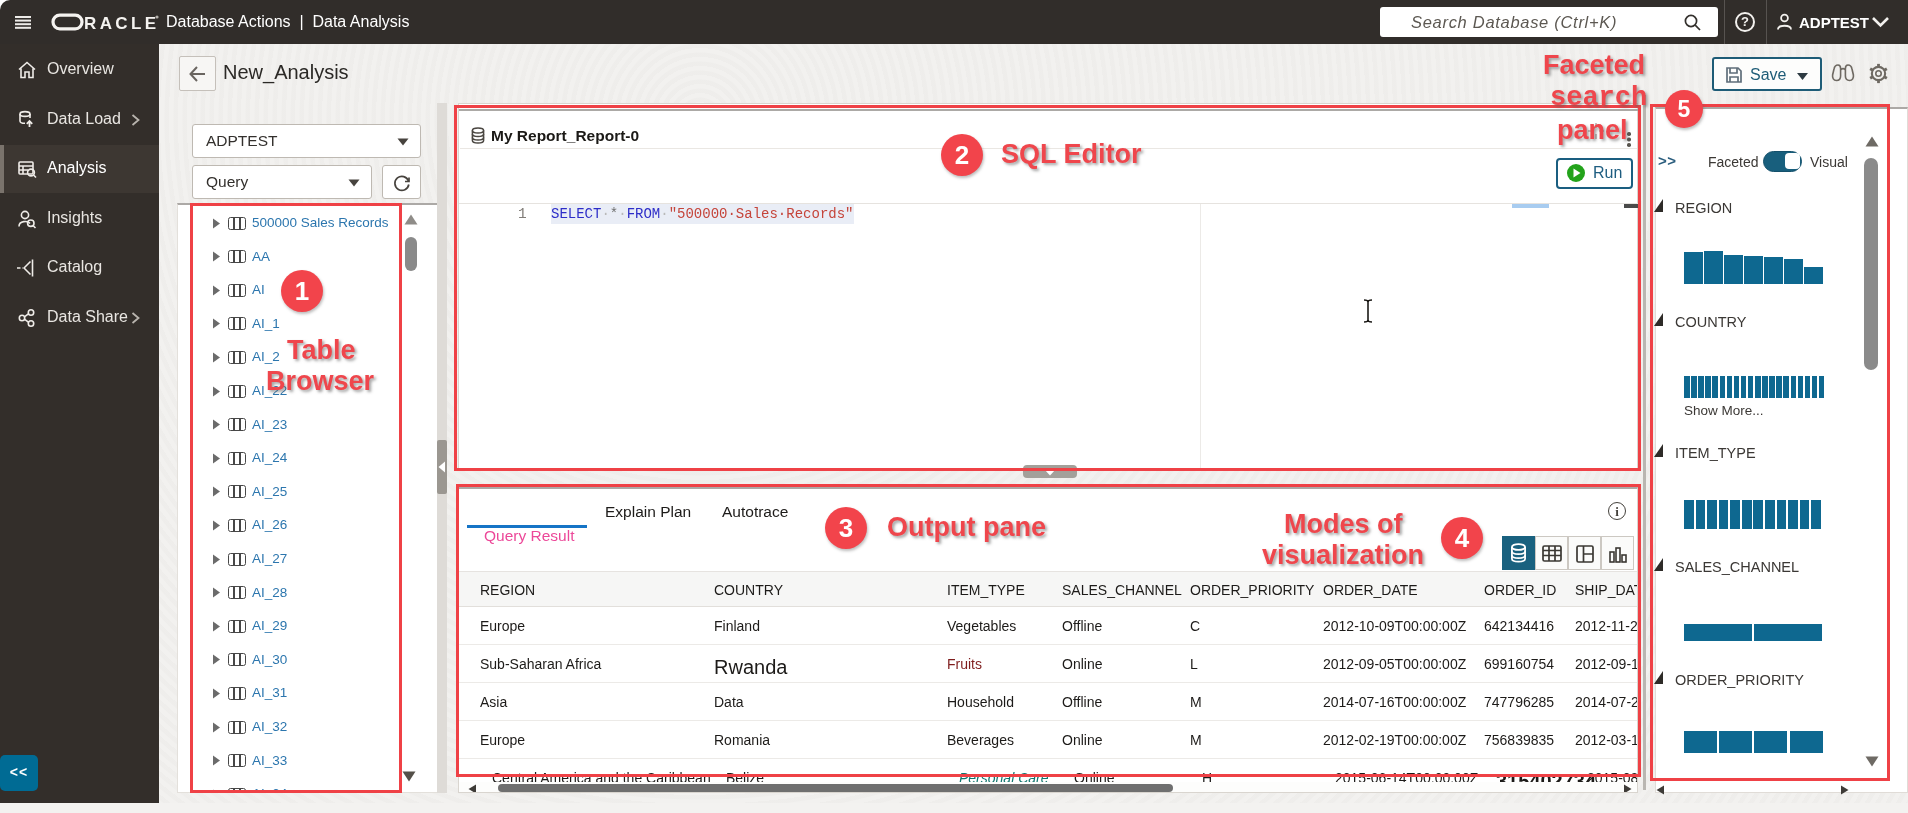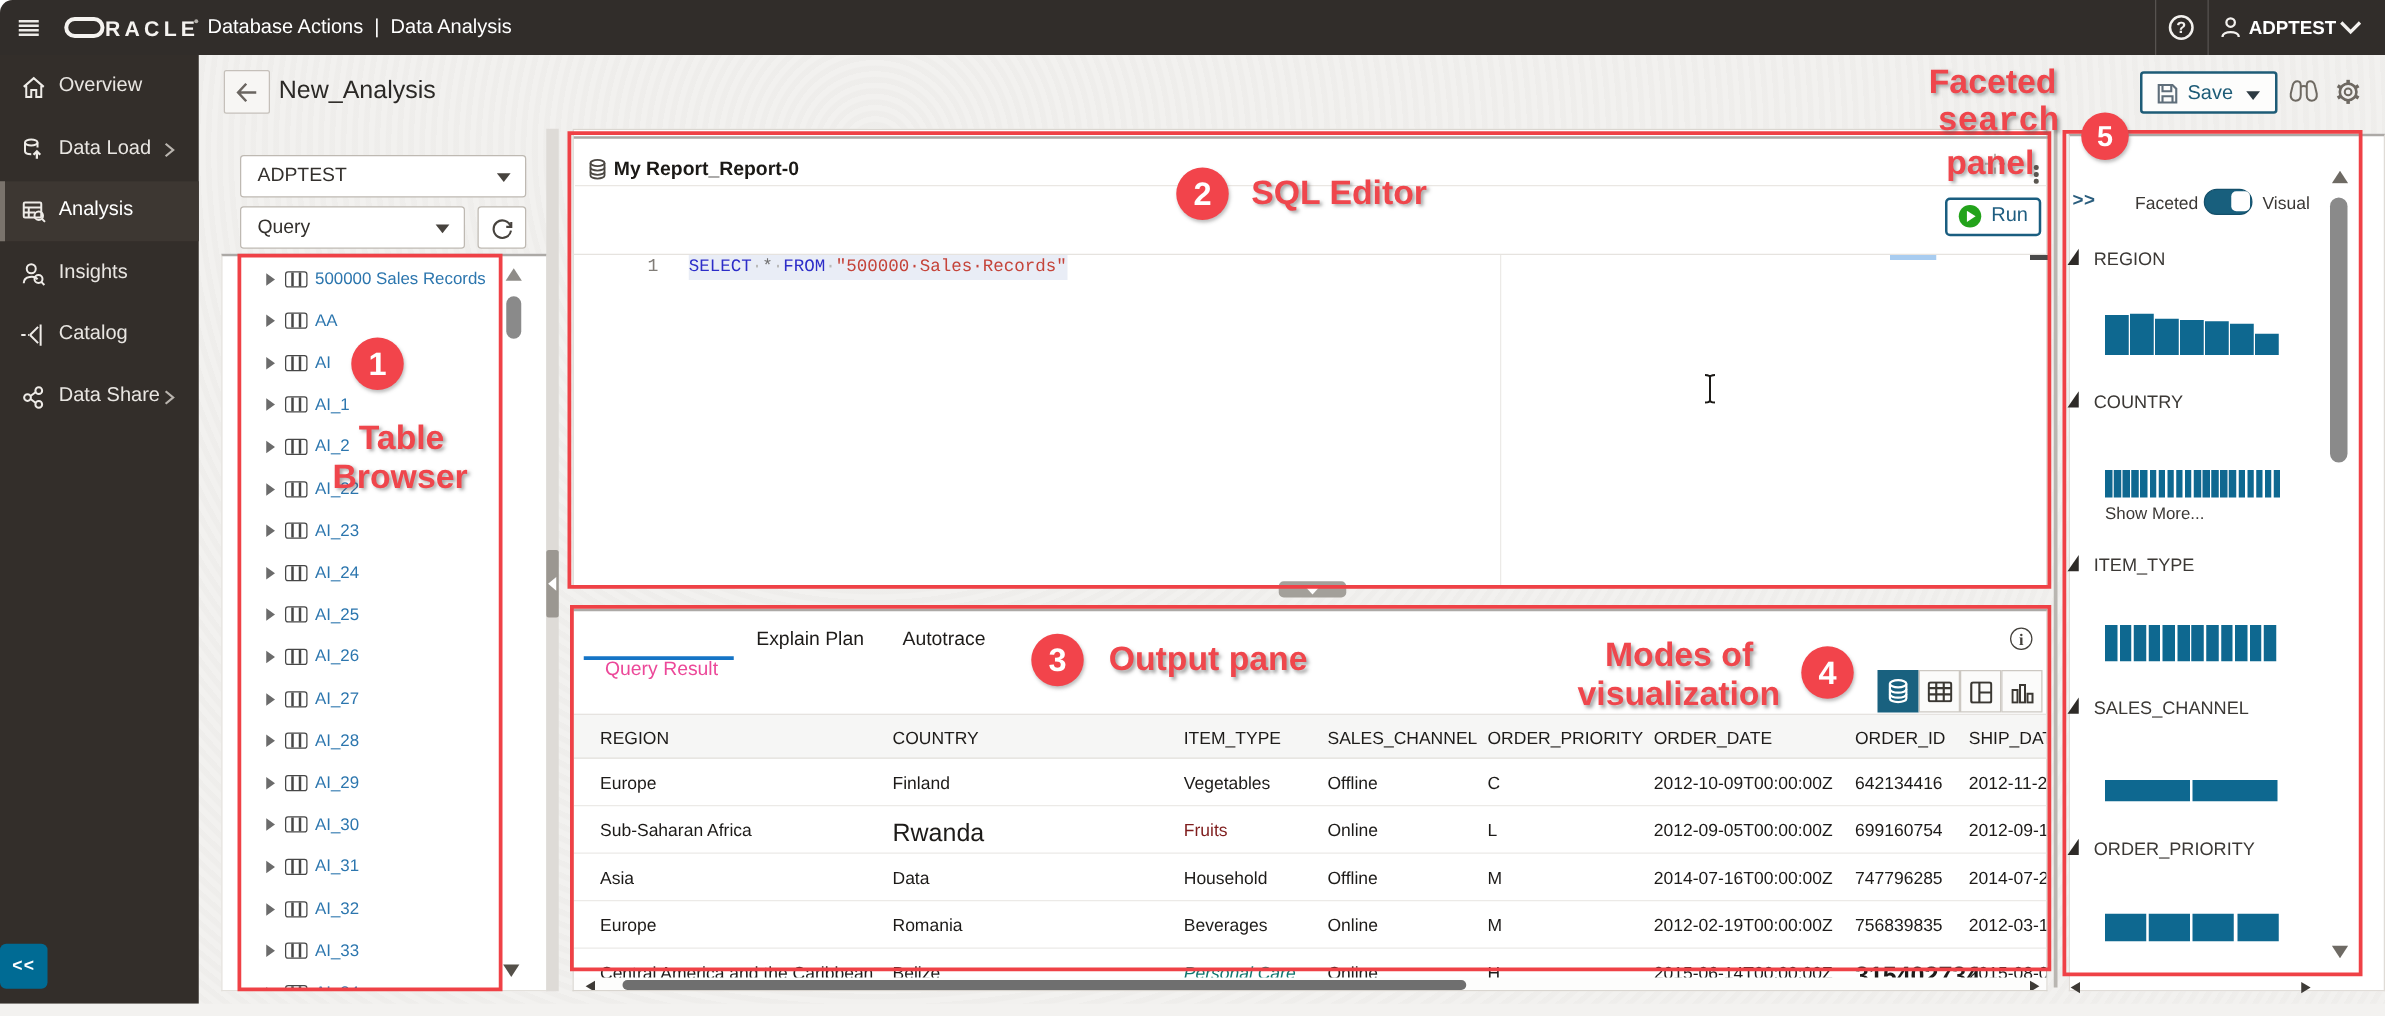--- a/index.html
+++ b/index.html
@@ -19,20 +19,27 @@
   <svg class="abs" style="left:51px;top:13px;" width="110" height="18" viewBox="0 0 110 18">
     <g fill="none" stroke="#F5F3F0" stroke-width="3.2">
       <rect x="2" y="2.2" width="29" height="13.6" rx="6.8"></rect>
     </g>
     <g fill="#F5F3F0" font-family="Liberation Sans" font-weight="bold" font-size="17">
       <text x="33" y="16" textLength="72">RACLE</text>
     </g>
     <circle cx="106" cy="4" r="1.6" fill="#B5B1AC"></circle>
   </svg>
   <div class="abs" style="left:166px;top:13px;font-size:16px;color:#FFFFFF;">Database Actions&nbsp; |&nbsp; Data Analysis</div>
+  <div class="abs" style="left:1380px;top:7px;width:338px;height:30px;background:#fff;border-radius:3px;">
+    <div class="abs" style="left:31px;top:6px;font-style:italic;font-size:16.5px;letter-spacing:0.7px;color:#5C5852;">Search Database (Ctrl+K)</div>
+    <svg class="abs" style="left:303px;top:6px;" width="19" height="19" viewBox="0 0 19 19">
+        <circle cx="8" cy="8" r="5.6" fill="none" stroke="#33302C" stroke-width="1.7"></circle>
+        <line x1="12.2" y1="12.2" x2="17" y2="17" stroke="#33302C" stroke-width="1.7"></line>
+      </svg>
+  </div>
   <div class="abs" style="left:1724px;top:0;width:1px;height:44px;background:#575350;"></div>
   <div class="abs" style="left:1735px;top:12px;width:20px;height:20px;border:2px solid #F3F1EE;border-radius:50%;color:#F3F1EE;font-size:13px;font-weight:bold;text-align:center;line-height:16px;">?</div>
   <div class="abs" style="left:1766px;top:0;width:1px;height:44px;background:#575350;"></div>
   <svg class="abs" style="left:1776px;top:13px;" width="17" height="18" viewBox="0 0 17 18">
       <circle cx="8.5" cy="5" r="3.4" fill="none" stroke="#F3F1EE" stroke-width="1.8"></circle>
       <path d="M2 16.5 C2 11.5 15 11.5 15 16.5" fill="none" stroke="#F3F1EE" stroke-width="1.8"></path>
     </svg>
   <div class="abs" style="left:1799px;top:14px;font-size:15px;font-weight:bold;color:#FFFFFF;">ADPTEST</div>
   <svg class="abs" style="left:1871px;top:16px;" width="19" height="12" viewBox="0 0 19 12">
       <polyline points="2,2 9.5,9.5 17,2" fill="none" stroke="#F3F1EE" stroke-width="2.6"></polyline>
@@ -429,21 +436,21 @@
 <div style="position:absolute;left:0;top:232px;width:1180px;height:38px;border-bottom:1px solid #ECEAE7;">
 <div style="position:absolute;left:21px;top:11px;font-size:14px;color:#1D1B19;white-space:nowrap;">Europe</div>
 <div style="position:absolute;left:255px;top:11px;font-size:14px;color:#1D1B19;white-space:nowrap;">Romania</div>
 <div style="position:absolute;left:488px;top:11px;font-size:14px;color:#1D1B19;white-space:nowrap;">Beverages</div>
 <div style="position:absolute;left:603px;top:11px;font-size:14px;color:#1D1B19;white-space:nowrap;">Online</div>
 <div style="position:absolute;left:731px;top:11px;font-size:14px;color:#1D1B19;white-space:nowrap;">M</div>
 <div style="position:absolute;left:864px;top:11px;font-size:14px;color:#1D1B19;white-space:nowrap;">2012-02-19T00:00:00Z</div>
 <div style="position:absolute;left:1025px;top:11px;font-size:14px;color:#1D1B19;white-space:nowrap;">756839835</div>
 <div style="position:absolute;left:1116px;top:11px;font-size:14px;color:#1D1B19;white-space:nowrap;">2012-03-1</div>
 </div>
-<div style="position:absolute;left:0;top:270px;width:1180px;height:38px;border-bottom:3px solid #84cc16;">
+<div style="position:absolute;left:12px;top:270px;width:1180px;height:38px;border-bottom:3px solid #84cc16;">
 <div style="position:absolute;left:21px;top:11px;font-size:14px;color:#1D1B19;white-space:nowrap;">Central America and the Caribbean</div>
 <div style="position:absolute;left:255px;top:11px;font-size:14px;color:#1D1B19;white-space:nowrap;">Belize</div>
 <div style="position:absolute;left:488px;top:11px;font-size:14px;color:#0f766e;white-space:nowrap;font-style:italic;">Personal Care</div>
 <div style="position:absolute;left:603px;top:11px;font-size:14px;color:#1D1B19;white-space:nowrap;">Online</div>
 <div style="position:absolute;left:731px;top:11px;font-size:14px;color:#1D1B19;white-space:nowrap;">H</div>
 <div style="position:absolute;left:864px;top:11px;font-size:14px;color:#1D1B19;white-space:nowrap;">2015-06-14T00:00:00Z</div>
 <div style="position:absolute;left:1025px;top:11px;font-size:20px;color:#1D1B19;white-space:nowrap;font-weight:bold;">315402734</div>
 <div style="position:absolute;left:1116px;top:11px;font-size:14px;color:#1D1B19;white-space:nowrap;">2015-08-0</div>
 </div>
 <div style="position:absolute;left:0;top:293px;width:1180px;height:13px;background:#FDFDFC;">

